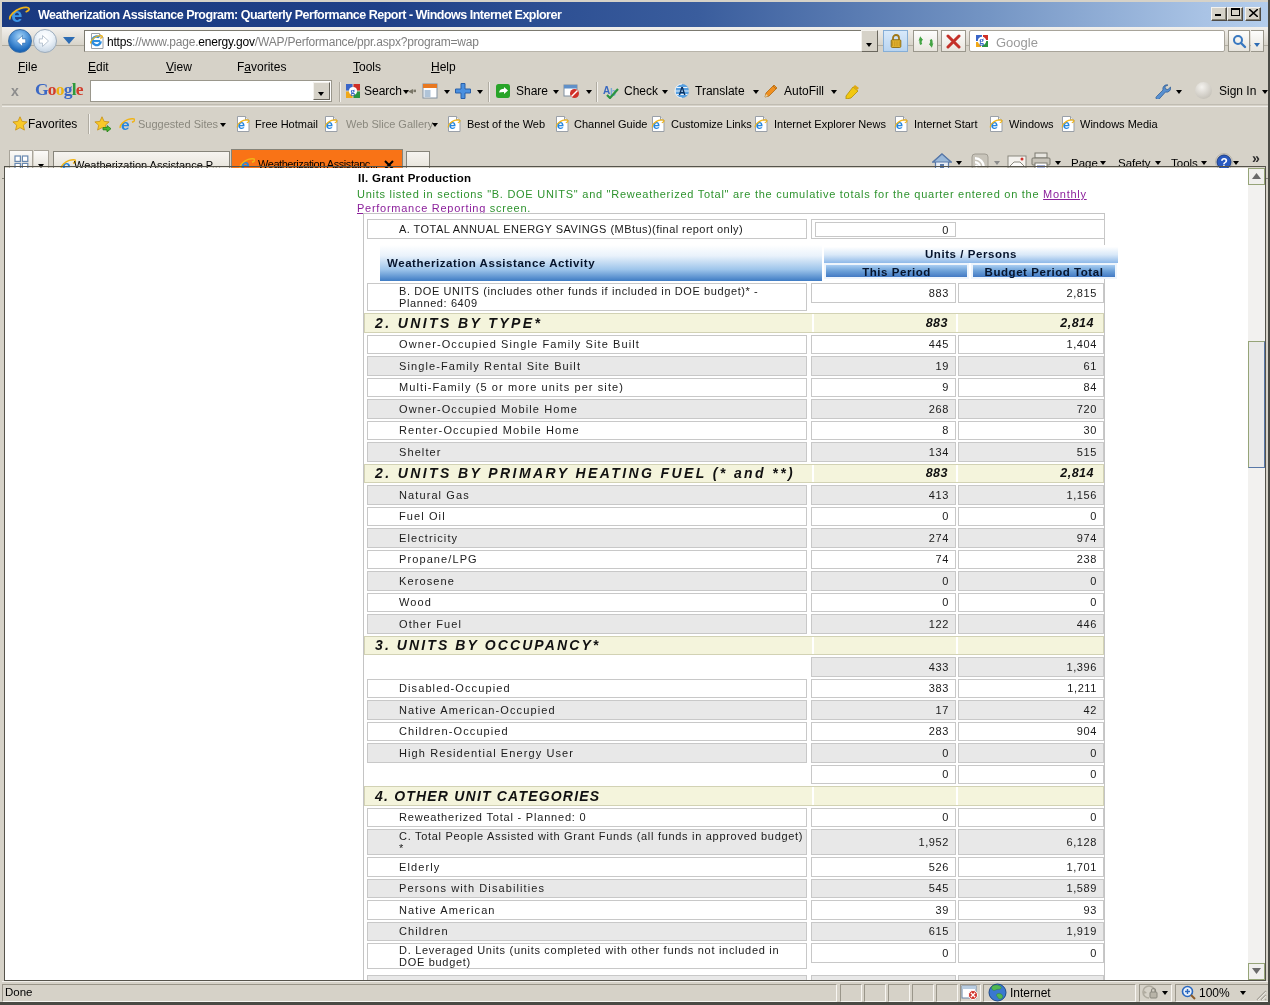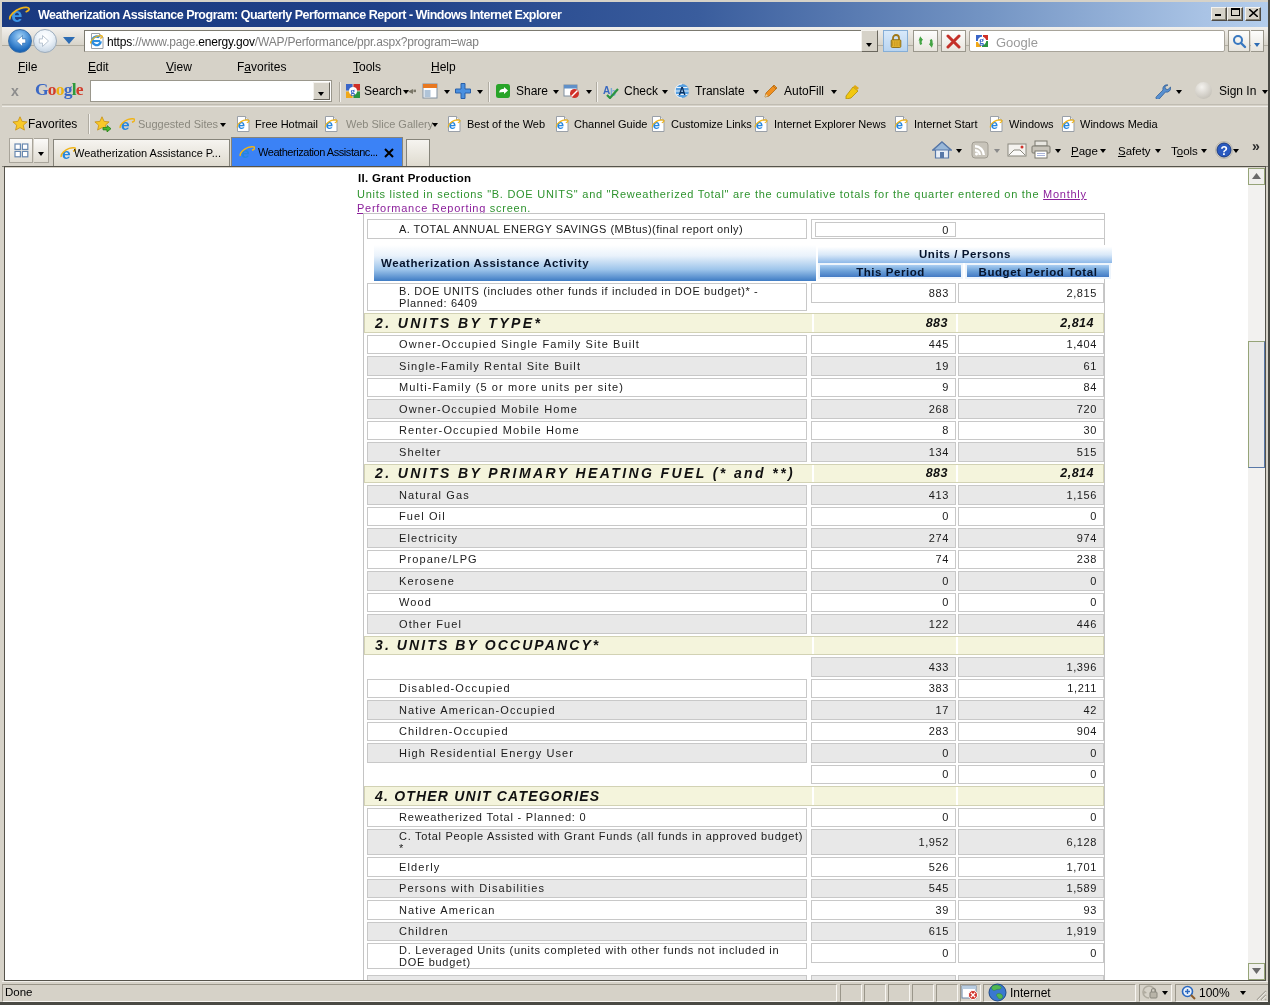--- a/index.html
+++ b/index.html
@@ -19,21 +19,21 @@
 #gsearch{position:absolute;left:967px;top:3px;width:256px;height:22px;background:#fff;border:1px solid #a8a49a;border-radius:2px}
 
 #menubar{position:absolute;left:2px;top:56px;right:2px;height:22px;background:#d6d2c8}
 #menubar span{position:absolute;top:4px;font-size:12px;color:#000}
 #menubar u{text-decoration:underline}
 
 #gbar{position:absolute;left:2px;top:78px;right:2px;height:27px;background:#d6d2c8;border-bottom:1px solid #c0bcb2;font-size:12px}
 
 #favbar{position:absolute;left:2px;top:106px;right:2px;height:30px;background:#d6d2c8;border-top:1px solid #efede8;font-size:12px}
 
-#tabbar{position:absolute;left:2px;top:136px;right:2px;height:31px;background:#d6d2c8;border-bottom:1px solid #86847a}
+#tabbar{position:absolute;left:2px;top:148px;right:2px;height:31px;background:#d6d2c8;border-bottom:1px solid #86847a}
 .tab{position:absolute;top:3px;height:28px;border:1px solid #86847a;border-bottom:none;background:linear-gradient(180deg,#f6f4f0,#dedace);font-size:11px}
 
 #page{position:absolute;left:5px;top:168px;width:1243px;height:812px;background:#fff;overflow:hidden}
 #pageborder{position:absolute;left:4px;top:166px;width:1262px;height:815px;border:1px solid #55534b;pointer-events:none}
 #doc{position:absolute;left:352px;top:0;width:760px;font-size:11px;letter-spacing:.55px;color:#1a1a1a}
 #hdr1{position:absolute;left:1px;top:4px;font-size:11.5px;font-weight:bold;color:#000;letter-spacing:.3px}
 #greenp{position:absolute;left:0px;top:20px;width:920px;font-size:11px;line-height:13.5px;color:#2e932e;letter-spacing:.73px}
 #greenp a{color:#8b1f9b}
 
 #tbl{position:absolute;left:6px;top:45px;width:742px;height:768px;border:1px solid #c4c4c4;background:#fff}
@@ -43,21 +43,21 @@
 .lab{position:absolute;left:0;top:0;bottom:0;width:440px;border:1px solid #c8c8c8;padding-left:31px;display:flex;align-items:center;line-height:12.5px;letter-spacing:1.1px}
 .v1{position:absolute;left:444px;top:0;bottom:0;width:145px;border:1px solid #c8c8c8;display:flex;align-items:center;justify-content:flex-end;padding-right:6px;letter-spacing:.6px}
 .v2{position:absolute;left:591px;top:0;bottom:0;width:146px;border:1px solid #c8c8c8;display:flex;align-items:center;justify-content:flex-end;padding-right:6px;letter-spacing:.6px}
 .w .lab,.w .v1,.w .v2{background:#fff}
 .g .lab,.g .v1,.g .v2{background:#e8e8e8}
 .sec{position:relative;margin:0 0 2px 0;height:19.5px;background:#f4f4dc;border:1px solid #d2d2b4;font-weight:bold;font-style:italic;font-size:14px;letter-spacing:2.4px;color:#111}
 .sec .sl{position:absolute;left:10px;top:0;bottom:0;display:flex;align-items:center}
 .sec .sv1{position:absolute;left:447px;top:0;bottom:0;width:142px;display:flex;align-items:center;justify-content:flex-end;padding-right:6px;border-left:2px solid #fff;font-size:12.5px;letter-spacing:.5px}
 .sec .sv2{position:absolute;left:591px;top:0;bottom:0;width:146px;display:flex;align-items:center;justify-content:flex-end;padding-right:8px;border-left:2px solid #fff;font-size:12.5px;letter-spacing:.5px}
 
-#band{position:relative;margin:0 3px 2px 10px;height:36px}
+#band{position:relative;margin:0 3px 2px 16px;height:36px}
 #bandL{position:absolute;left:0;top:0;width:442px;height:36px;background:linear-gradient(180deg,#ffffff 0%,#e9f2fb 30%,#9ec5eb 68%,#3f7cc4 100%);display:flex;align-items:center;font-weight:bold;color:#06142c;padding-left:7px;font-size:11.5px}
 #bandR{position:absolute;left:444px;top:0;width:294px;height:18px;background:linear-gradient(180deg,#ffffff 10%,#d8e8f8 55%,#8db8e8 100%);text-align:center;font-weight:bold;color:#06142c;line-height:18px;font-size:11.5px}
 .bhd{position:absolute;top:18px;height:16px;background:linear-gradient(180deg,#aacef2 0%,#6ba0d8 50%,#4279c4 100%);border:2px solid #eef5fc;text-align:center;font-weight:bold;color:#06142c;line-height:14px;font-size:11.5px}
 
 .inp{position:absolute;border:1px solid #c8c8c8;height:15px;line-height:14px;text-align:right;padding-right:6px;letter-spacing:.6px}
 
 #vsb{position:absolute;left:1248px;top:168px;width:17px;height:812px;background:#f2f1ef}
 .sbtn{position:absolute;left:0;width:17px;height:17px;background:#f0efed;border:1px solid #96a478}
 .sbtn svg{display:block;margin:4px auto}
 #sthumb{position:absolute;left:0;top:173px;width:17px;height:127px;background:#e9e9e9;border:1px solid #96a478;border-right-color:#5878a8;border-bottom-color:#5878a8}
@@ -317,21 +317,21 @@
         <rect x="8.4" y="8.4" width="5.4" height="5.4" fill="#fff" stroke="#6888b0" stroke-width="1.2"></rect>
       </svg>
   </div>
   <div class="abs" style="left:32px;top:2px;width:15px;height:25px;border:1px solid #a8a49a;border-left:none;background:linear-gradient(180deg,#fbfaf8,#e0dcd2)"><span class="ddt" style="margin:11px 0 0 4px"></span></div>
   <div class="tab" style="left:51px;width:177px">
     <svg class="abs" style="left:6px;top:5px" width="16" height="16" viewBox="0 0 16 16">
         <use href="#ie16"></use>
       </svg>
     <div class="abs" style="left:20px;top:7px;white-space:nowrap">Weatherization Assistance P...</div>
   </div>
-  <div class="tab" style="left:229px;width:172px;top:1px;height:30px;background:#3b82f6">
+  <div class="tab" style="left:229px;width:172px;top:1px;height:30px;background:#f97316">
     <svg class="abs" style="left:7px;top:6px" width="16" height="16" viewBox="0 0 16 16">
         <use href="#ie16"></use>
       </svg>
     <div class="abs" style="left:26px;top:8px;white-space:nowrap;letter-spacing:-.45px">Weatherization Assistanc...</div>
     <svg class="abs" style="left:152px;top:10px" width="10" height="10" viewBox="0 0 10 10">
         <path d="M1 1l8 8M9 1L1 9" stroke="#000" stroke-width="2"></path>
       </svg>
   </div>
   <div class="tab" style="left:404px;width:24px"></div>
   <svg class="abs" style="left:930px;top:5px" width="20" height="18" viewBox="0 0 20 18">

